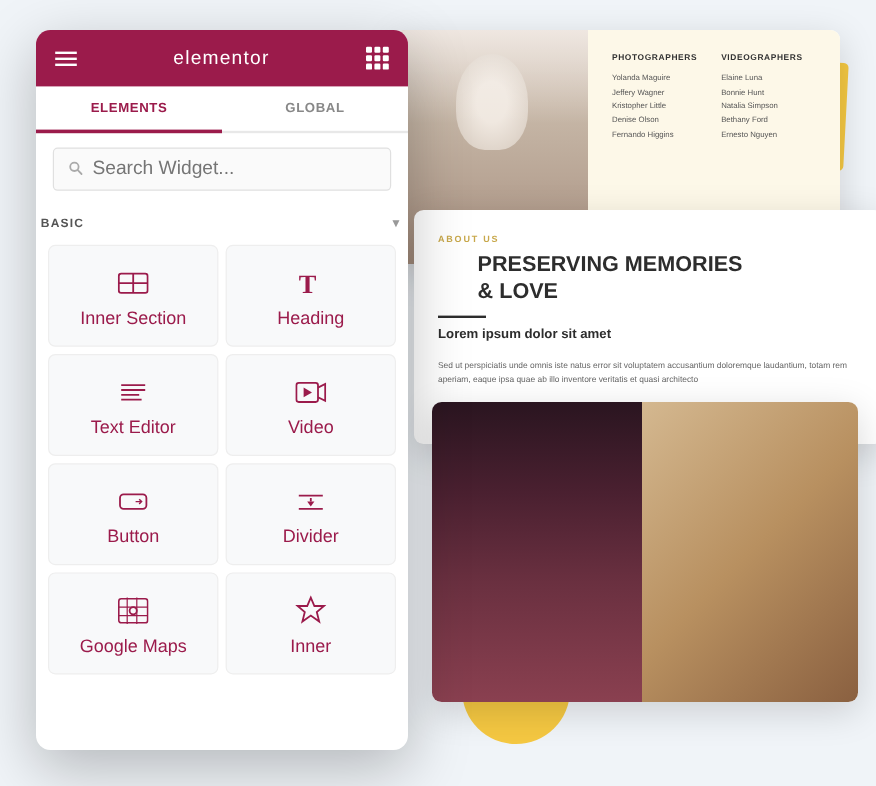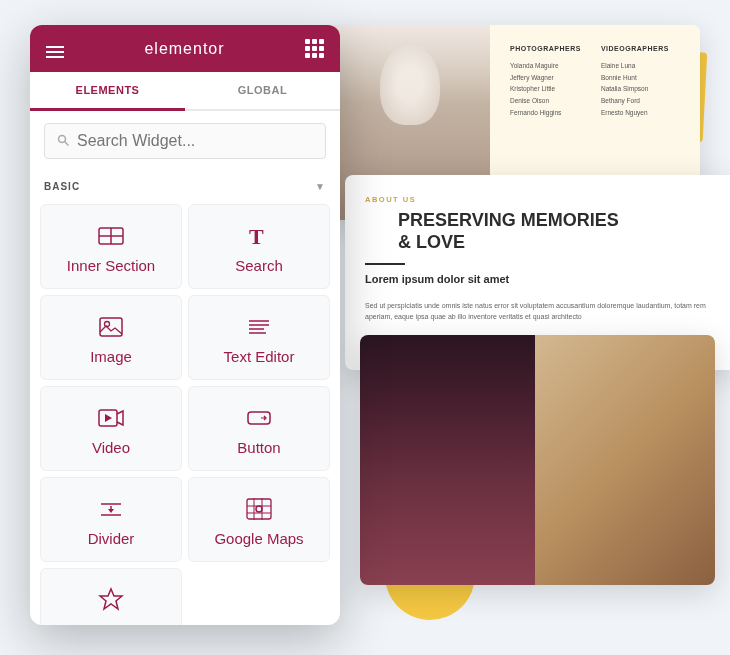--- a/index.html
+++ b/index.html
@@ -196,21 +196,21 @@
       box-shadow: 0 15px 50px rgba(0,0,0,0.25);
       overflow: hidden;
       z-index: 10;
     }
 
     
     .panel-header {
       background: #9b1b4b;
       padding: 14px 16px;
       display: flex;
-      align-items: flex-end;
+      align-items: center;
       justify-content: space-between;
     }
     .hamburger-icon {
       display: flex;
       flex-direction: column;
       gap: 3px;
       cursor: pointer;
     }
     .hamburger-icon span {
       display: block;
@@ -284,21 +284,21 @@
       color: #aaa;
       outline: none;
       width: 100%;
     }
 
     
     .section-label {
       display: flex;
       align-items: center;
       justify-content: space-between;
-      padding: 10px 14px;
+      padding: 10px 4px;
       font-size: 10px;
       font-weight: 700;
       color: #555;
       letter-spacing: 1px;
     }
     .section-label .chevron {
       font-size: 10px;
       color: #999;
     }
 
@@ -434,31 +434,23 @@
         <line x1="13" y1="5" x2="13" y2="21" stroke="#9b1b4b" stroke-width="1.5"></line>
         <line x1="1" y1="13" x2="25" y2="13" stroke="#9b1b4b" stroke-width="1.5"></line>
       </svg>
       <span class="widget-label">Inner Section</span>
     </div>
 
     <div class="widget-item">
       <svg class="icon-svg" viewBox="0 0 26 26" fill="none">
         <text x="3" y="21" font-size="22" font-weight="800" fill="#9b1b4b" font-family="serif">T</text>
       </svg>
-      <span class="widget-label">Search</span>
-    </div>
-
-    <div class="widget-item">
-      <svg class="icon-svg" viewBox="0 0 26 26" fill="none">
-        <rect x="2" y="4" width="22" height="18" rx="2" stroke="#9b1b4b" stroke-width="1.5"></rect>
-        <circle cx="9" cy="10" r="2.5" stroke="#9b1b4b" stroke-width="1.3"></circle>
-        <polyline points="2,18 8,12 13,17 17,14 24,20" stroke="#9b1b4b" stroke-width="1.3" fill="none"></polyline>
-      </svg>
-      <span class="widget-label">Image</span>
-    </div>
+      <span class="widget-label">Heading</span>
+    </div>
+
 
     <div class="widget-item">
       <svg class="icon-svg" viewBox="0 0 26 26" fill="none">
         <line x1="3" y1="7" x2="23" y2="7" stroke="#9b1b4b" stroke-width="1.5"></line>
         <line x1="3" y1="11" x2="23" y2="11" stroke="#9b1b4b" stroke-width="1.5"></line>
         <line x1="3" y1="15" x2="18" y2="15" stroke="#9b1b4b" stroke-width="1.5"></line>
         <line x1="3" y1="19" x2="20" y2="19" stroke="#9b1b4b" stroke-width="1.5"></line>
       </svg>
       <span class="widget-label">Text Editor</span>
     </div>

